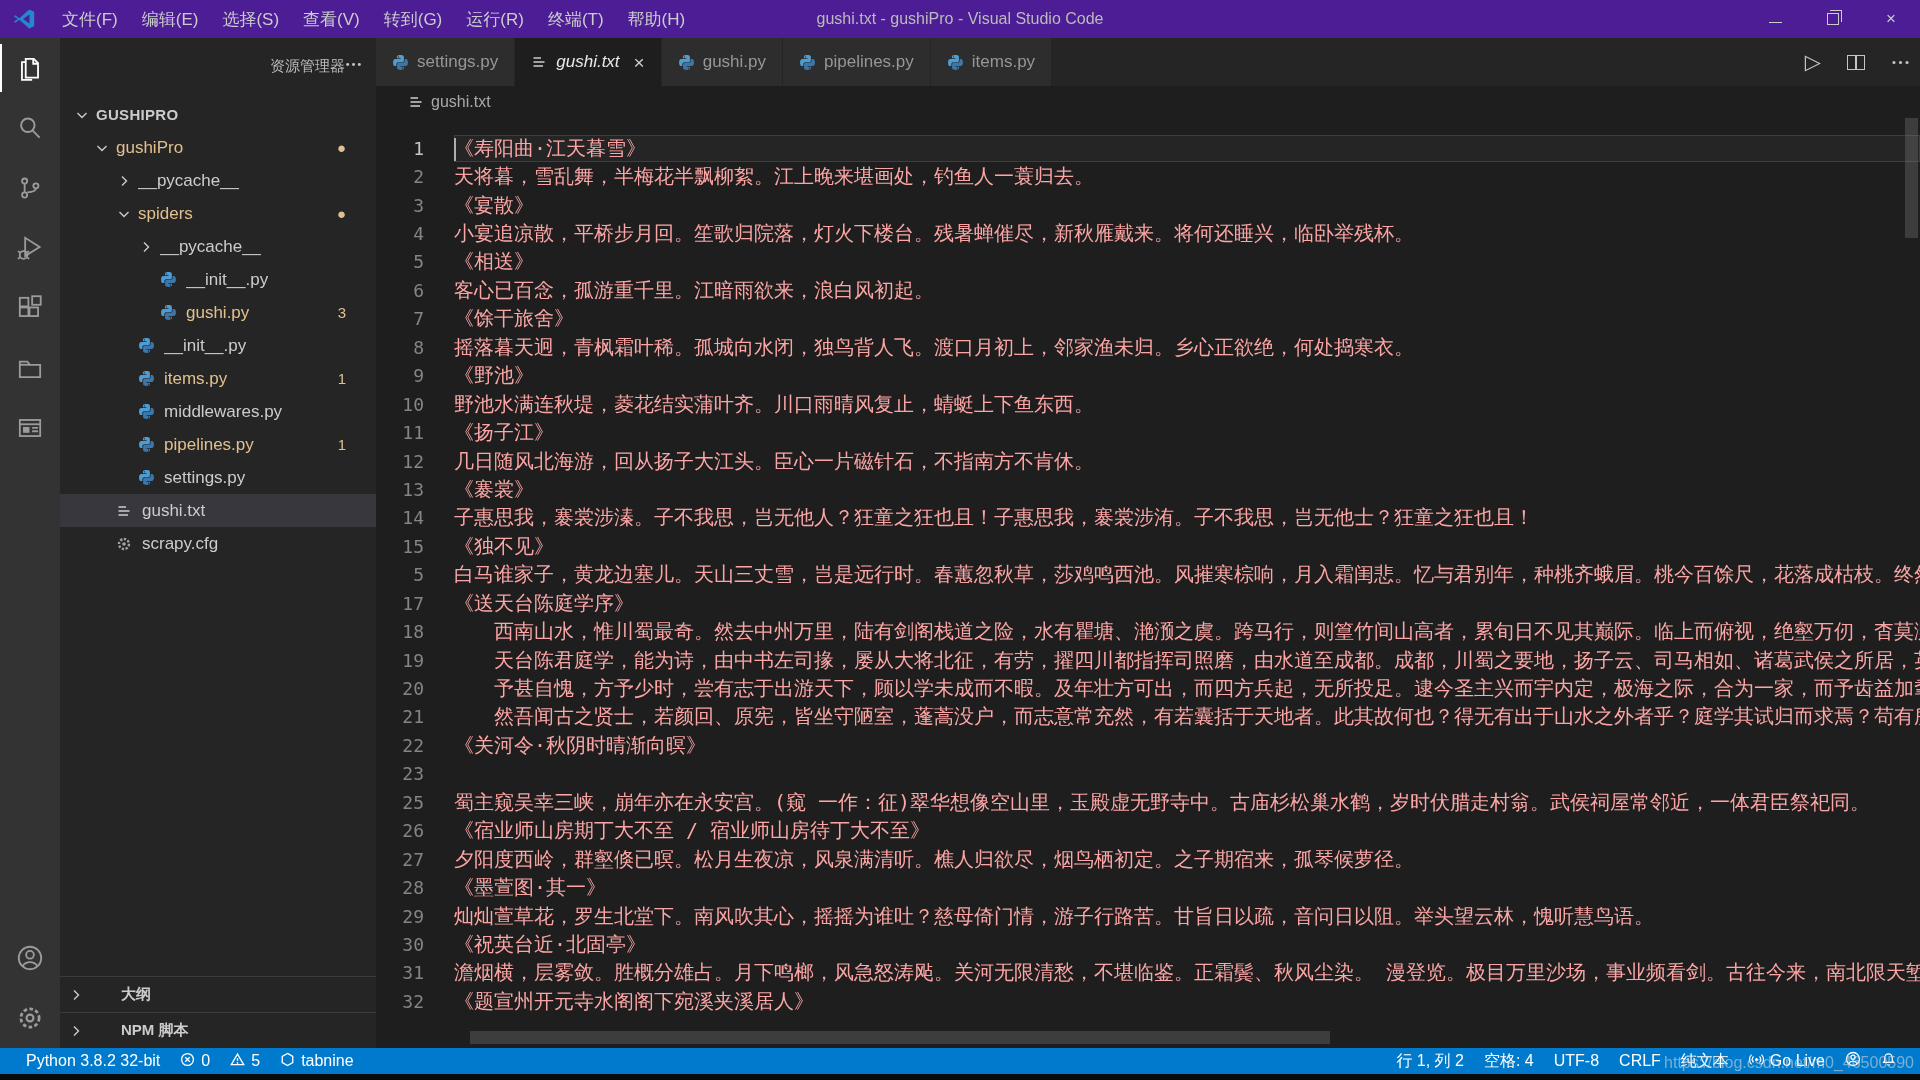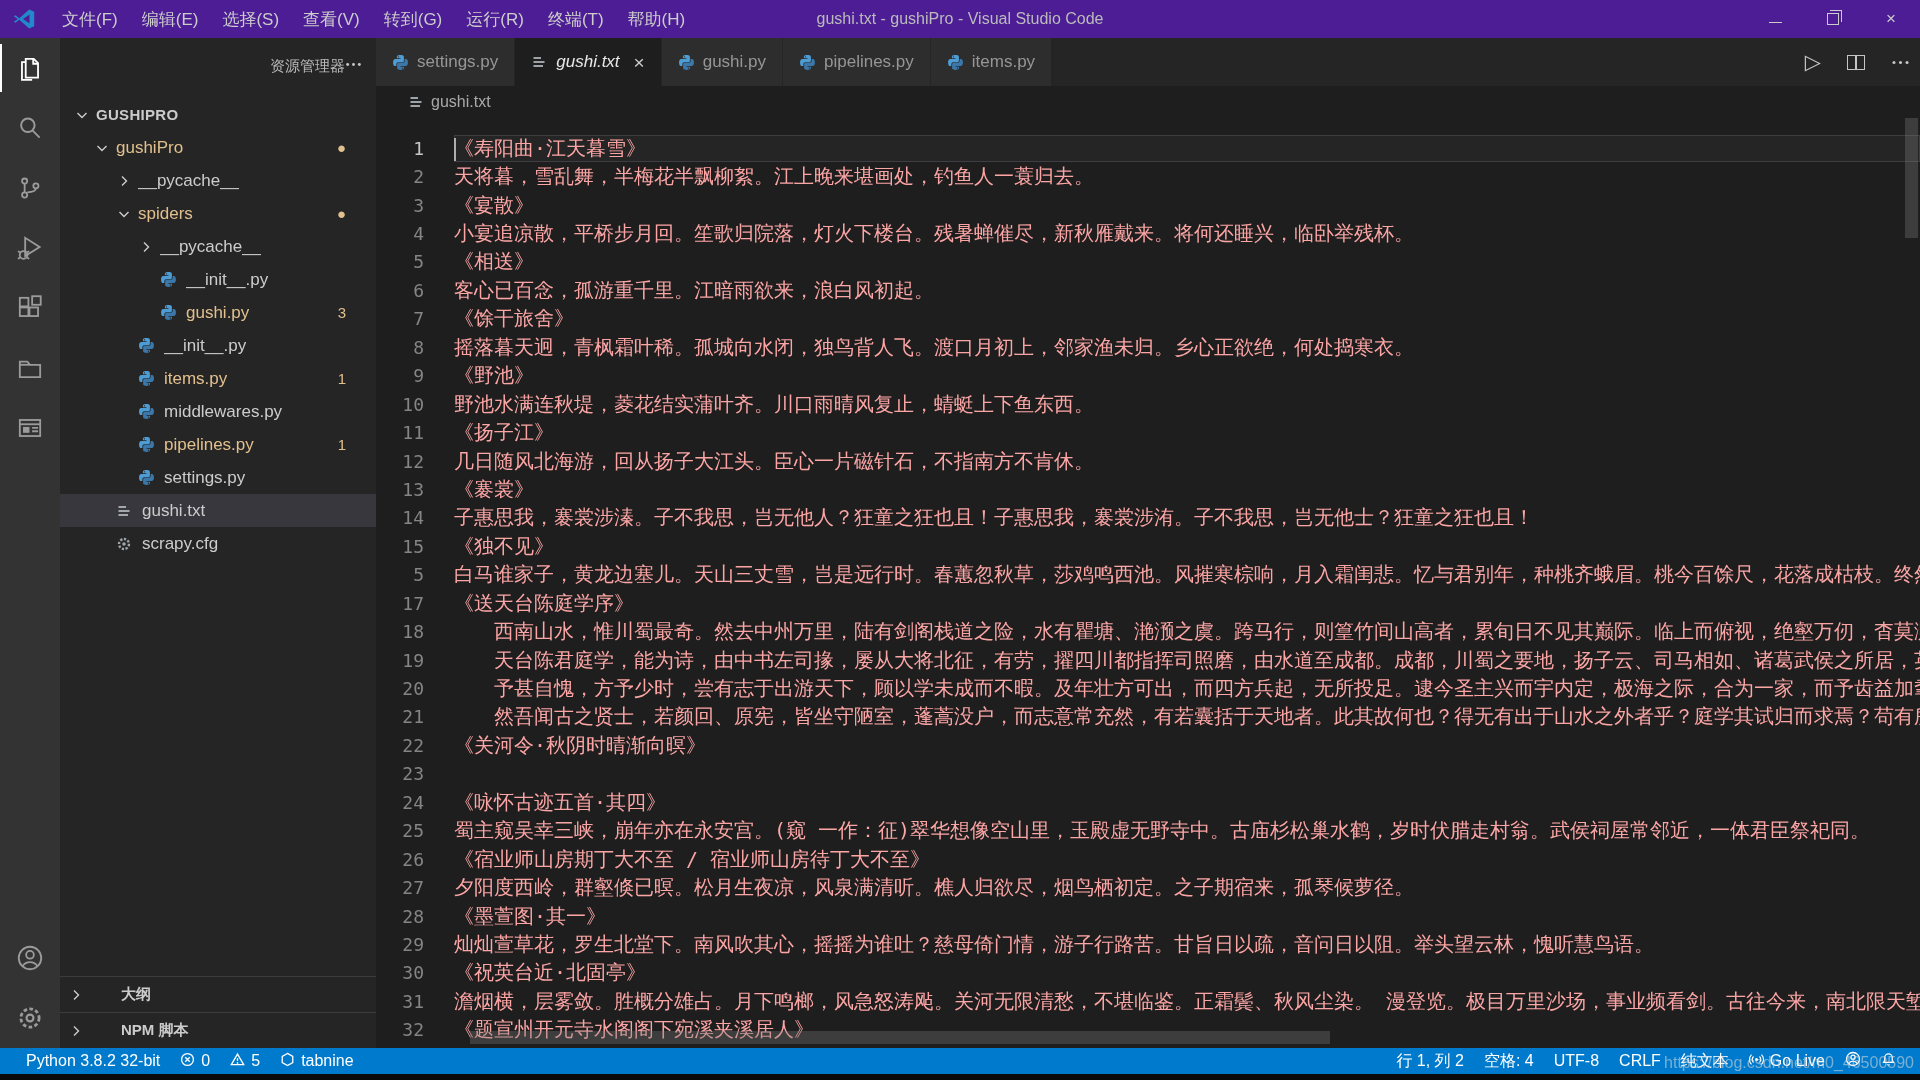--- a/index.html
+++ b/index.html
@@ -585,24 +585,20 @@
 
       <div class="line">
         <span class="ln">22</span>
         <span class="lt">《关河令·秋阴时晴渐向暝》</span>
       </div>
 
       <div class="line">
         <span class="ln">23</span>
       </div>
 
-      <div class="line">
-        <span class="ln">24</span>
-        <span class="lt">《咏怀古迹五首·其四》</span>
-      </div>
 
       <div class="line">
         <span class="ln">25</span>
         <span class="lt">蜀主窥吴幸三峡，崩年亦在永安宫。(窥 一作：征)翠华想像空山里，玉殿虚无野寺中。古庙杉松巢水鹤，岁时伏腊走村翁。武侯祠屋常邻近，一体君臣祭祀同。</span>
       </div>
 
       <div class="line">
         <span class="ln">26</span>
         <span class="lt">《宿业师山房期丁大不至 / 宿业师山房待丁大不至》</span>
       </div>

